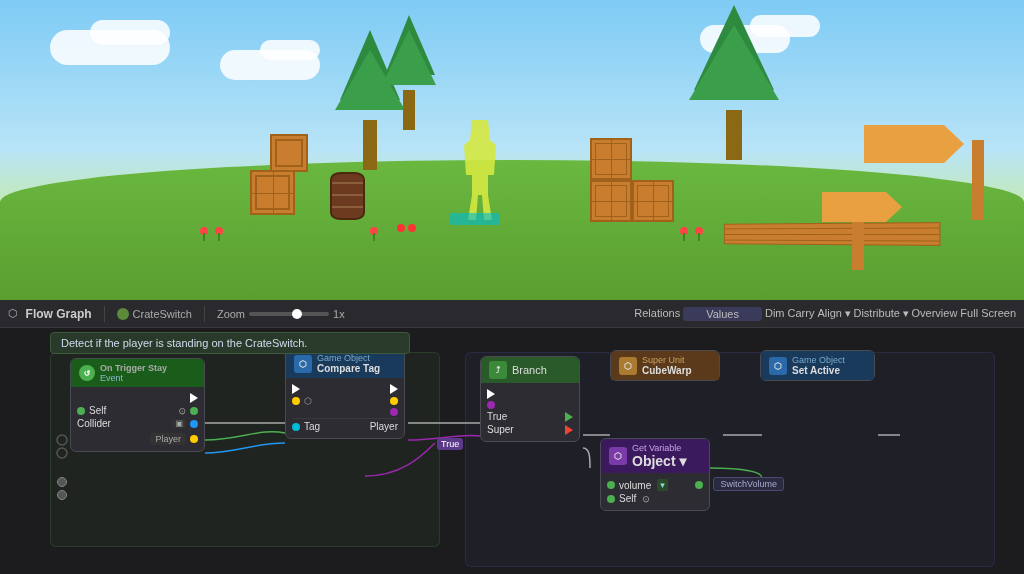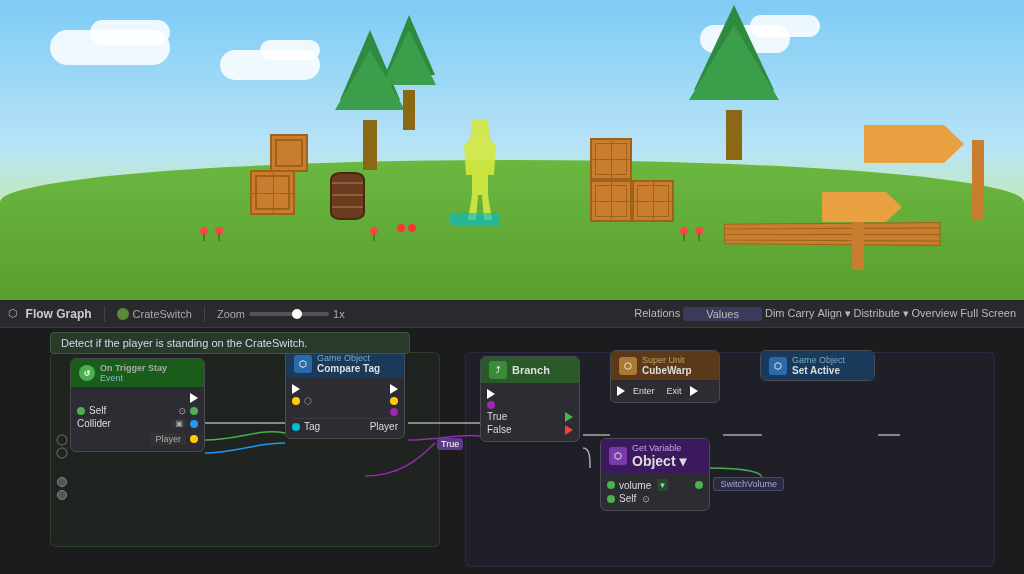--- a/index.html
+++ b/index.html
@@ -656,62 +656,54 @@
       </div>
     </div>
 
     <div class="wire-label" style="left:437px;top:110px;">
       <span>True</span>
     </div>
 
     <div class="node node-branch">
       <div class="node-header" style="background:#2a5a2a;">
         <div class="node-icon-box" style="background:#3a8a3a;">⤴</div>
-        <div style="font-size:11px;font-weight:700;">Branch</div>
+        <div style="font-size:11px;font-weight:400;">Branch</div>
       </div>
       <div class="node-body">
 
         <div class="node-row">
           <div class="tri-port" style="border-left-color:#fff;"></div>
           <span style="flex:1;"></span>
         </div>
 
         <div class="node-row">
           <span class="port port-purple"></span>
           <span style="flex:1;"></span>
         </div>
 
         <div class="node-row">
           <span style="flex:1;">True</span>
           <div class="tri-port" style="border-left-color:#4caf50;"></div>
         </div>
 
         <div class="node-row">
-          <span style="flex:1;">False</span>
+          <span style="flex:1;">Super</span>
           <div class="tri-port" style="border-left-color:#f44336;"></div>
         </div>
       </div>
     </div>
 
     <div class="node node-super">
       <div class="node-header" style="background:#5a3a1a;">
         <div class="node-icon-box" style="background:#aa7a30;">⬡</div>
         <div>
           <div style="font-size:9px;color:#c8a060;font-weight:normal;">Super Unit</div>
           <div style="font-size:10px;font-weight:600;">CubeWarp</div>
         </div>
       </div>
-      <div class="node-body">
-        <div class="node-row">
-          <div class="tri-port" style="border-left-color:#fff;"></div>
-          <span style="font-size:9px;padding:0 4px;">Enter</span>
-          <span style="font-size:9px;padding:0 4px;">Exit</span>
-          <div class="tri-port" style="border-left-color:#fff;"></div>
-        </div>
-      </div>
     </div>
 
     <div class="node node-setactive">
       <div class="node-header" style="background:#1a3a5c;">
         <div class="node-icon-box" style="background:#2a6aaa;">⬡</div>
         <div>
           <div style="font-size:9px;color:#7ac;font-weight:normal;">Game Object</div>
           <div style="font-size:10px;font-weight:600;">Set Active</div>
         </div>
       </div>

